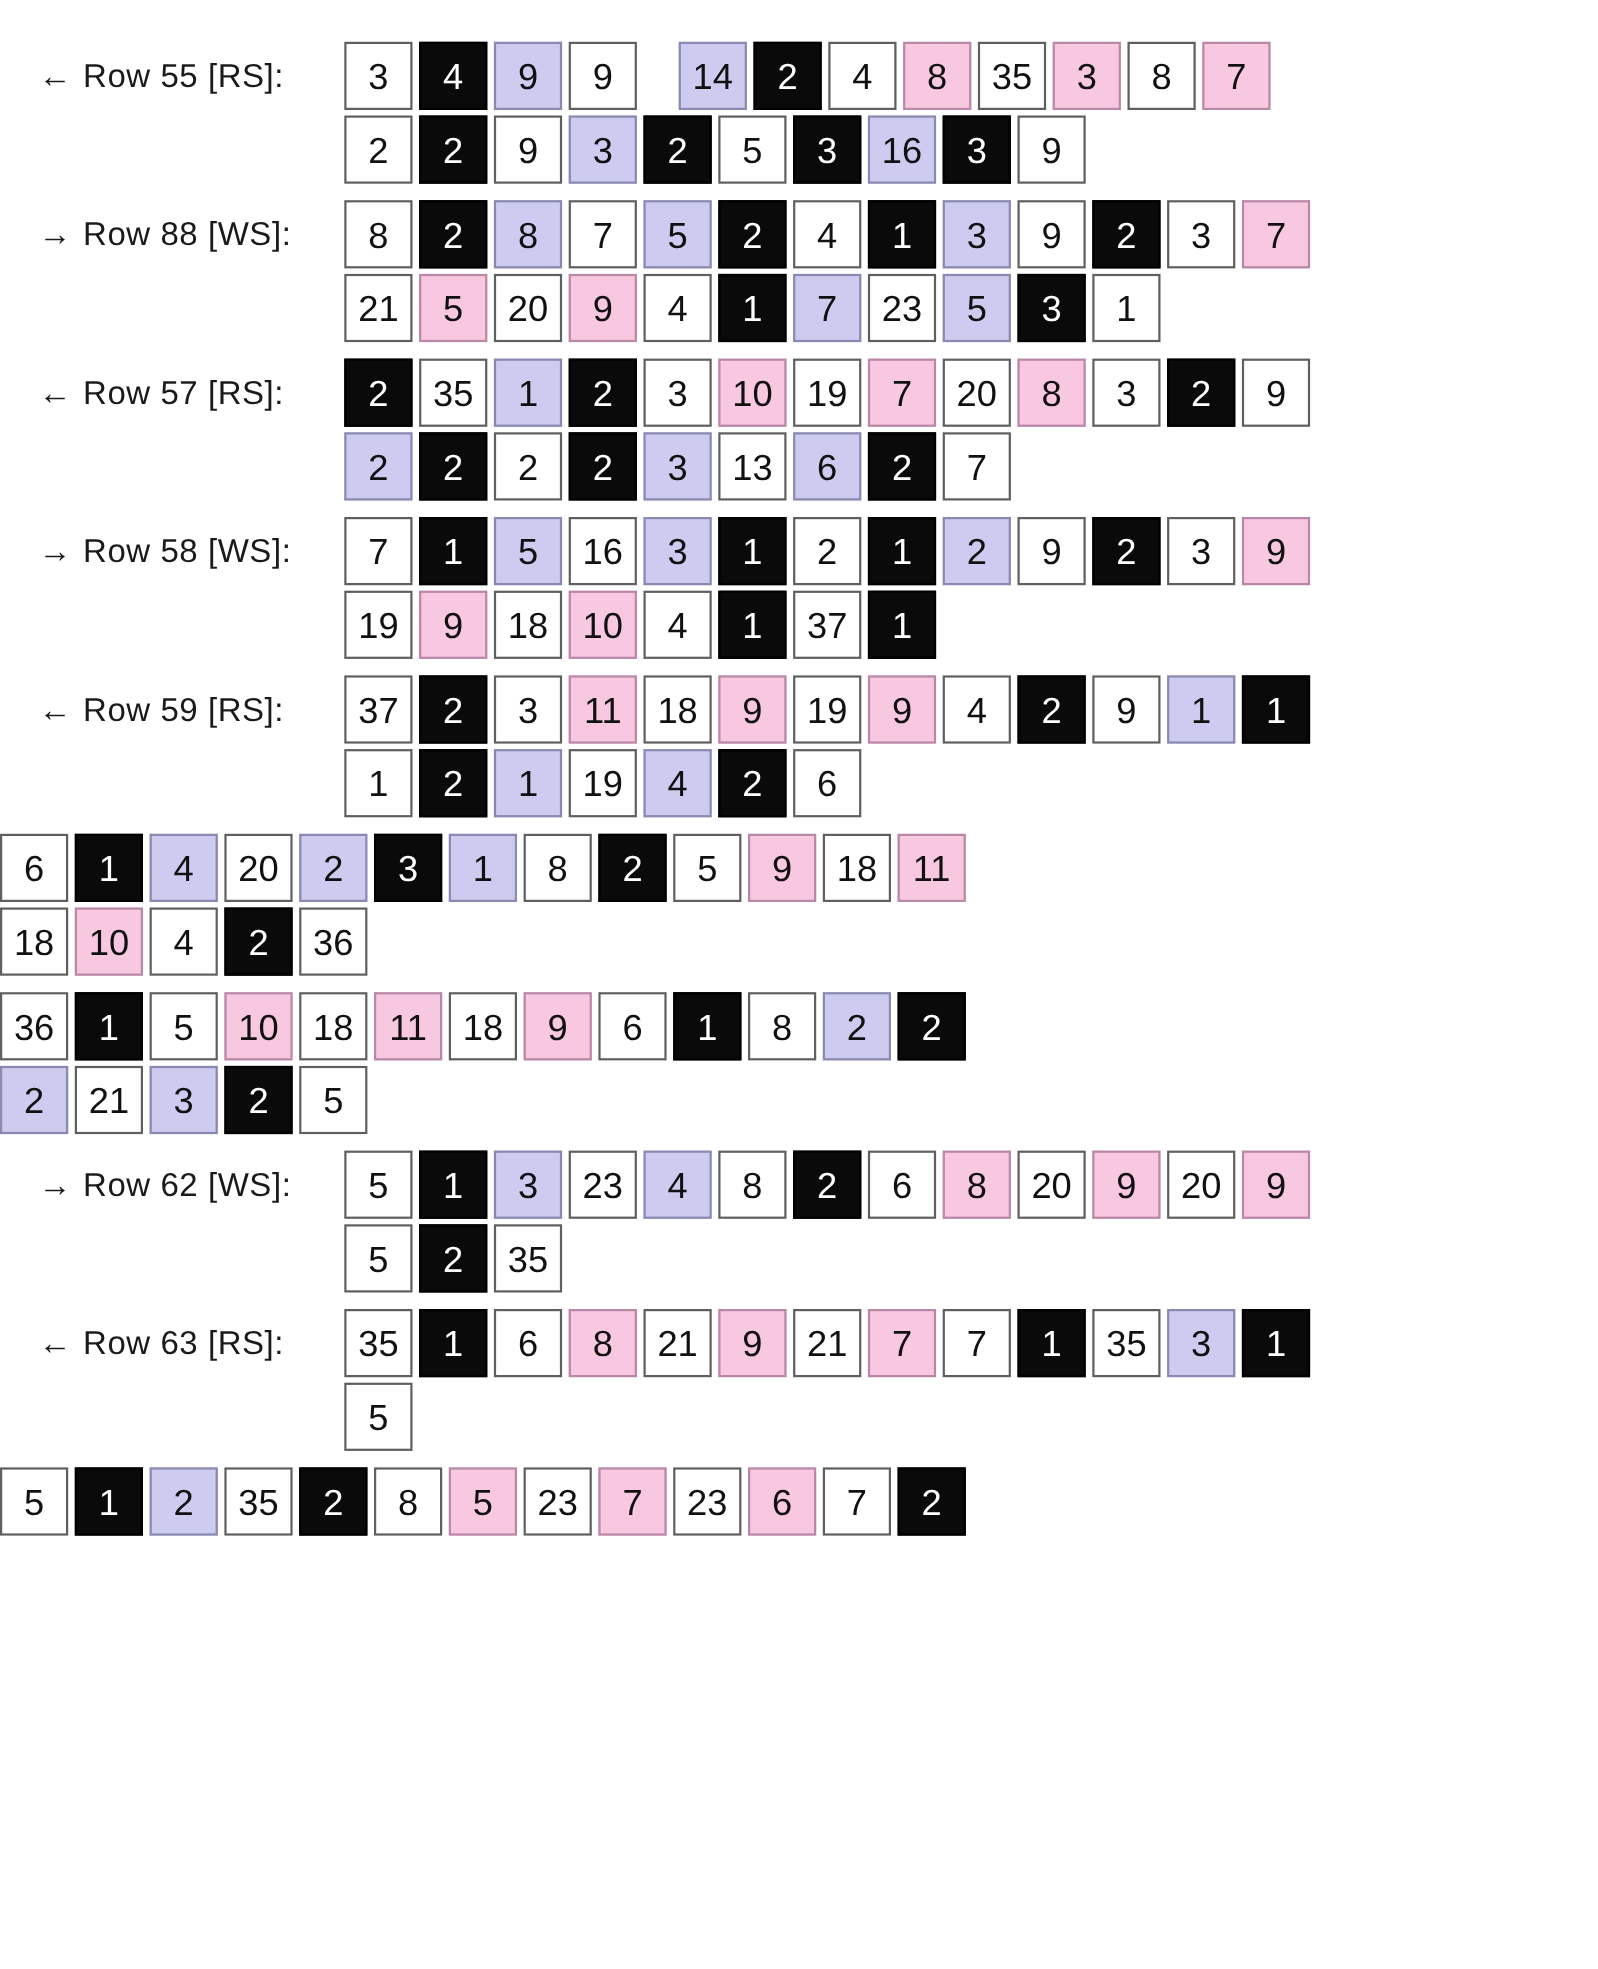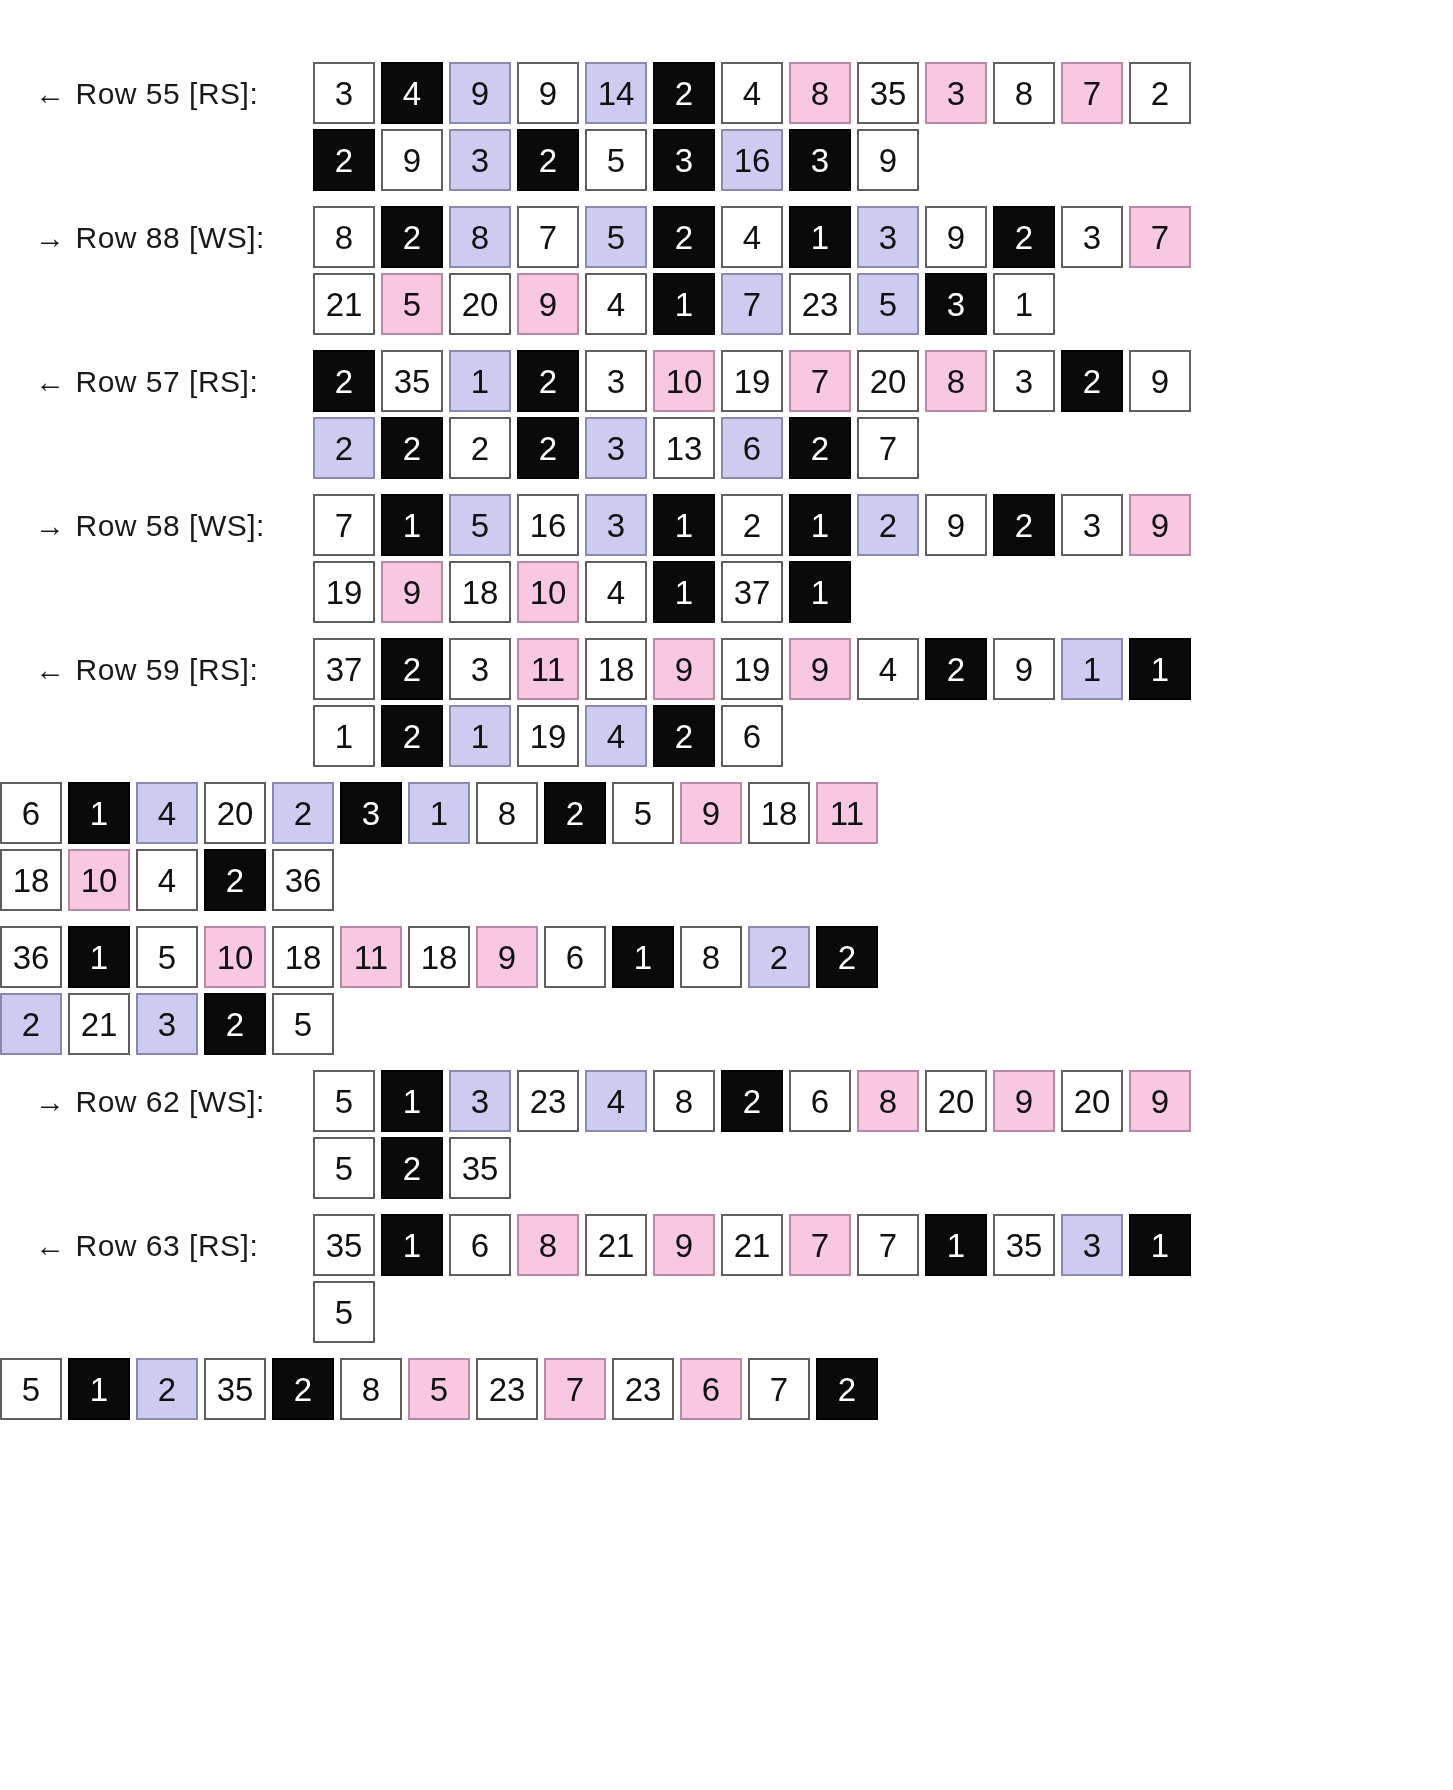--- a/index.html
+++ b/index.html
@@ -5,21 +5,21 @@
   html, body {
     margin: 0;
     padding: 0;
     background: #ffffff;
     font-family: "Liberation Sans", sans-serif;
   }
   .page {
     width: 1453px;
     min-height: 1790px;
     box-sizing: border-box;
-    padding-top: 62px;
+    padding-top: 38px;
     background: #ffffff;
   }
   .row-block {
     display: flex;
     align-items: flex-start;
     margin-bottom: 15px;
   }
   .row-label {
     width: 313px;
     box-sizing: border-box;
@@ -57,21 +57,21 @@
 <body>
 
 <div class="page">
     <div class="row-block">
       <div class="row-label"><span class="arrow">←</span><span>Row 55 [RS]:</span></div>
       <div class="cells">
         <div class="cell" style="background: rgb(255, 255, 255); color: rgb(17, 17, 17); border-color: rgb(95, 95, 95);">3</div>
         <div class="cell" style="background: rgb(10, 10, 10); color: rgb(255, 255, 255); border-color: rgb(0, 0, 0);">4</div>
         <div class="cell" style="background: rgb(205, 204, 240); color: rgb(17, 17, 17); border-color: rgb(138, 138, 176);">9</div>
         <div class="cell" style="background: rgb(255, 255, 255); color: rgb(17, 17, 17); border-color: rgb(95, 95, 95);">9</div>
-        <div class="cell" style="background: rgb(205, 204, 240); color: rgb(17, 17, 17); border-color: rgb(138, 138, 176);">14</div>
+        <div class="cell" style="background: rgb(205, 204, 240); color: rgb(17, 17, 17); border-color: rgb(138, 138, 176); margin-left: 32px;">14</div>
         <div class="cell" style="background: rgb(10, 10, 10); color: rgb(255, 255, 255); border-color: rgb(0, 0, 0);">2</div>
         <div class="cell" style="background: rgb(255, 255, 255); color: rgb(17, 17, 17); border-color: rgb(95, 95, 95);">4</div>
         <div class="cell" style="background: rgb(248, 200, 225); color: rgb(17, 17, 17); border-color: rgb(184, 136, 168);">8</div>
         <div class="cell" style="background: rgb(255, 255, 255); color: rgb(17, 17, 17); border-color: rgb(95, 95, 95);">35</div>
         <div class="cell" style="background: rgb(248, 200, 225); color: rgb(17, 17, 17); border-color: rgb(184, 136, 168);">3</div>
         <div class="cell" style="background: rgb(255, 255, 255); color: rgb(17, 17, 17); border-color: rgb(95, 95, 95);">8</div>
         <div class="cell" style="background: rgb(248, 200, 225); color: rgb(17, 17, 17); border-color: rgb(184, 136, 168);">7</div>
         <div class="cell" style="background: rgb(255, 255, 255); color: rgb(17, 17, 17); border-color: rgb(95, 95, 95);">2</div>
         <div class="cell" style="background: rgb(10, 10, 10); color: rgb(255, 255, 255); border-color: rgb(0, 0, 0);">2</div>
         <div class="cell" style="background: rgb(255, 255, 255); color: rgb(17, 17, 17); border-color: rgb(95, 95, 95);">9</div>

